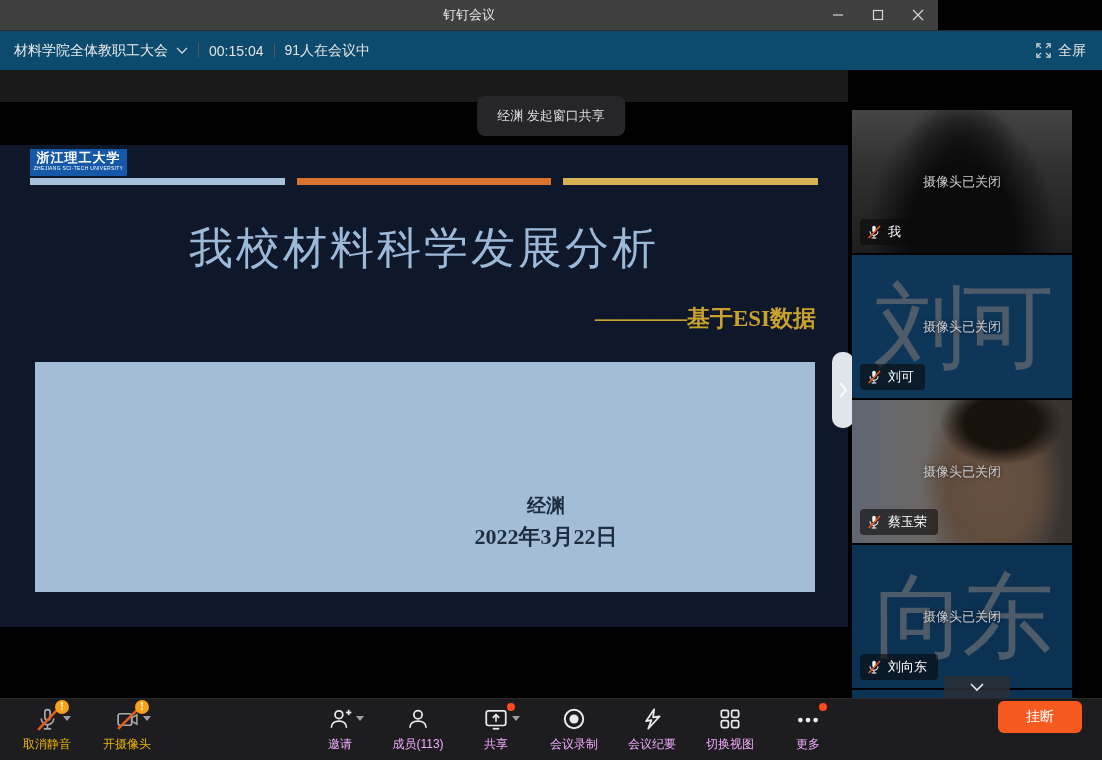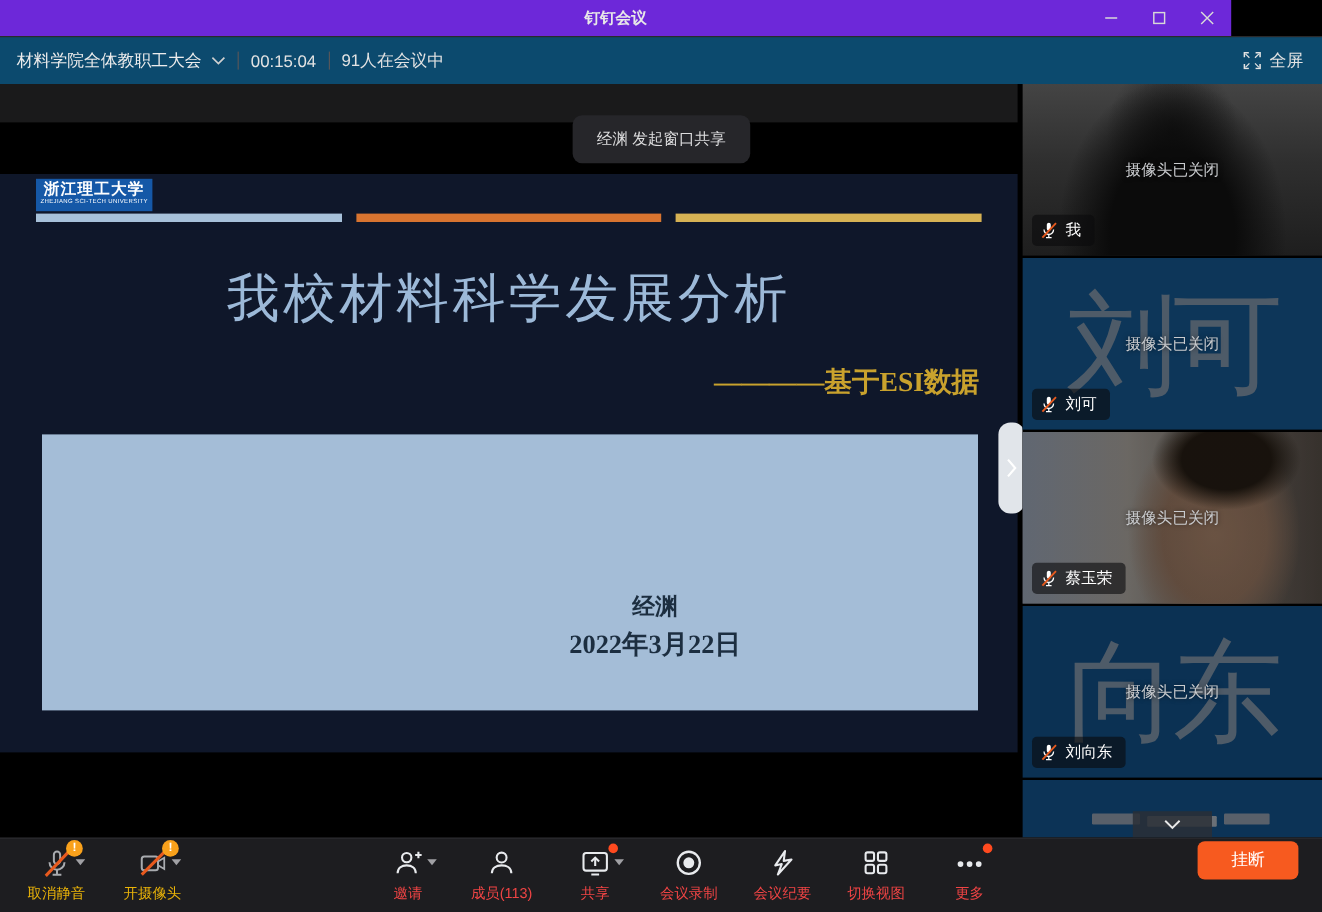--- a/index.html
+++ b/index.html
@@ -1,20 +1,20 @@
 <!DOCTYPE html>
 <html><head>
 <meta charset="utf-8">
 <style>
   * { margin:0; padding:0; box-sizing:border-box; }
   html,body { width:1102px; height:760px; background:#000; font-family:"Liberation Sans",sans-serif; overflow:hidden; }
   #app { position:relative; width:1102px; height:760px; background:#000; }
 
   
-  .titlebar { position:absolute; top:0; left:0; width:1026px; height:30px; background:#6d28d9;font-weight:bold; }
+  .titlebar { position:absolute; top:0; left:0; width:938px; height:30px; background:#404040; }
   .titlebar .wtitle { position:absolute; left:50%; top:50%; transform:translate(-50%,-50%); color:#E8E8E8; font-size:13px; }
   .win-controls { position:absolute; right:0; top:0; height:30px; display:flex; }
   .win-btn { width:40px; height:30px; display:flex; align-items:center; justify-content:center; color:#D8D8D8; }
 
   
   .infobar { position:absolute; top:30px; left:0; width:1102px; height:40px; background:#0c4a6e; border-top:1px solid #2A2A2C; display:flex; align-items:center; }
   .infobar-left { display:flex; align-items:center; padding-left:14px; gap:10px; }
   .meet-title { color:#ECECEC; font-size:14px; display:flex; align-items:center; gap:8px; cursor:pointer; }
   .vdiv { width:1px; height:15px; background:#55565A; }
   .info-txt { color:#E3E3E3; font-size:14px; }
@@ -45,21 +45,21 @@
 
   
   .toast { position:absolute; top:96px; left:50%; transform:translateX(-50%); background:#26262A; border-radius:8px; padding:11px 20px; color:#DDDDDE; font-size:13px; white-space:nowrap; z-index:5; }
 
   
   .speakerbar { position:absolute; top:665px; left:0; width:848px; height:33px; background:#1B1B1D; display:flex; align-items:center; }
   .speaker-chip { display:flex; align-items:center; gap:7px; margin-left:12px; background:rgba(34,34,37,.9); border-radius:4px; padding:4px 12px 4px 6px; color:#F2F2F2; font-size:13px; }
 
   
   .sidebar { position:absolute; top:70px; left:852px; width:250px; height:628px; background:#000; overflow:hidden; }
-  .tile { position:absolute; left:0; width:250px; height:143px; overflow:hidden; cursor:pointer; }
+  .tile { position:absolute; left:0; width:220px; height:143px; overflow:hidden; cursor:pointer;margin-top:40px; }
   .t1 { top:0;
         background: radial-gradient(ellipse 95px 130px at 50% 88%, #0B0B0B 0%, #0B0B0B 55%, rgba(11,11,11,0) 100%),
                     radial-gradient(ellipse 55px 60px at 50% 28%, #161616 0%, rgba(22,22,22,0) 100%),
                     linear-gradient(180deg,#444 0%, #2F2F2F 45%, #1E1E1E 100%); }
   .t2 { top:145px; background:#0D3659; }
   .t3 { top:290px;
         background: linear-gradient(rgba(0,0,0,.30),rgba(0,0,0,.30)),
                     radial-gradient(ellipse 62px 42px at 68% 16%, #221A12 0%, #221A12 60%, rgba(34,26,18,0) 100%),
                     radial-gradient(ellipse 72px 95px at 64% 60%, #97765F 0%, #8A6C58 60%, rgba(138,108,88,0) 100%),
                     linear-gradient(90deg,#8A93A3 0%, #99948E 35%, #6E6760 65%, #4E4640 100%); }
@@ -68,21 +68,21 @@
   .watermark { position:absolute; inset:0; display:flex; align-items:center; justify-content:center; font-size:92px; color:#4E5B68; letter-spacing:-4px; overflow:hidden; }
   .cam-off { position:absolute; top:50%; left:0; right:0; transform:translateY(-50%); text-align:center; color:#C9CBCE; font-size:13px; text-shadow:0 0 4px rgba(0,0,0,.6); }
   .name-pill { position:absolute; left:8px; bottom:8px; display:flex; align-items:center; gap:6px; background:rgba(10,10,12,.6); border-radius:4px; padding:4px 11px 4px 6px; color:#FFF; font-size:13px; }
   .pmark { position:absolute; background:#59606A; height:9px; border-radius:1px; }
   .collapse-btn { position:absolute; left:50%; transform:translateX(-50%); bottom:0; width:66px; height:22px; background:rgba(42,47,54,.85); display:flex; align-items:center; justify-content:center; cursor:pointer; }
 
   
   .toolbar { position:absolute; top:698px; left:0; width:1102px; height:62px; background:#1D1D20; border-top:1px solid #2B2B2E; }
   .titem { position:absolute; top:6px; width:78px; display:flex; flex-direction:column; align-items:center; gap:3px; cursor:pointer; }
   .ticon { position:relative; width:34px; height:28px; display:flex; align-items:center; justify-content:center; }
-  .tlabel { font-size:12px; color:#ef4444; white-space:nowrap; }
+  .tlabel { font-size:12px; color:#f0abfc; white-space:nowrap; }
   .tlabel-dim { color:#eab308; }
   .caret { position:absolute; right:-7px; top:11px; width:0; height:0; border-left:4px solid transparent; border-right:4px solid transparent; border-top:5px solid #A0A0A4; }
   .badge { position:absolute; top:-5px; right:-5px; width:14px; height:14px; border-radius:50%; background:#F9A11B; color:#FFF; font-size:10px; font-weight:bold; text-align:center; line-height:14px; }
   .dot { position:absolute; top:-2px; right:-2px; width:8px; height:8px; border-radius:50%; background:#FF4A1F; }
   .hangup { position:absolute; right:20px; top:2px; width:84px; height:32px; background:#F75A1F; border:none; border-radius:6px; color:#FFF; font-size:14px; cursor:pointer; }
   svg { display:block; }
 </style>
 </head>
 <body>
 

